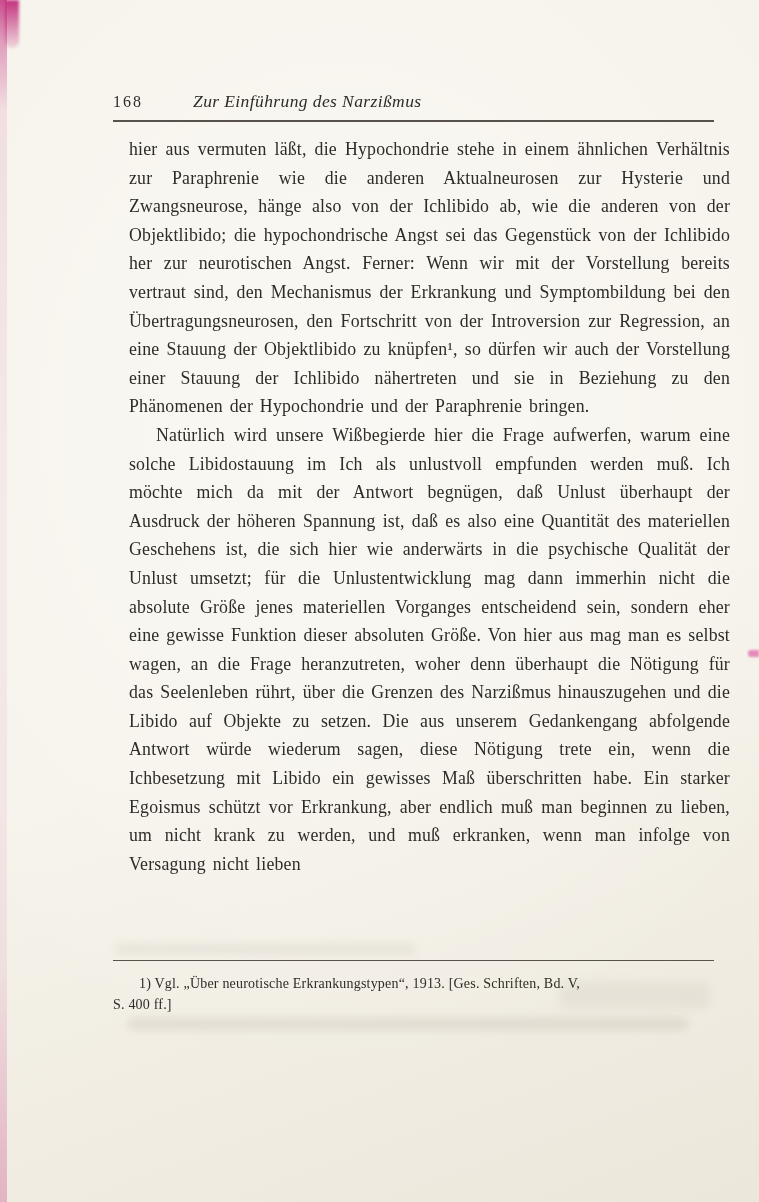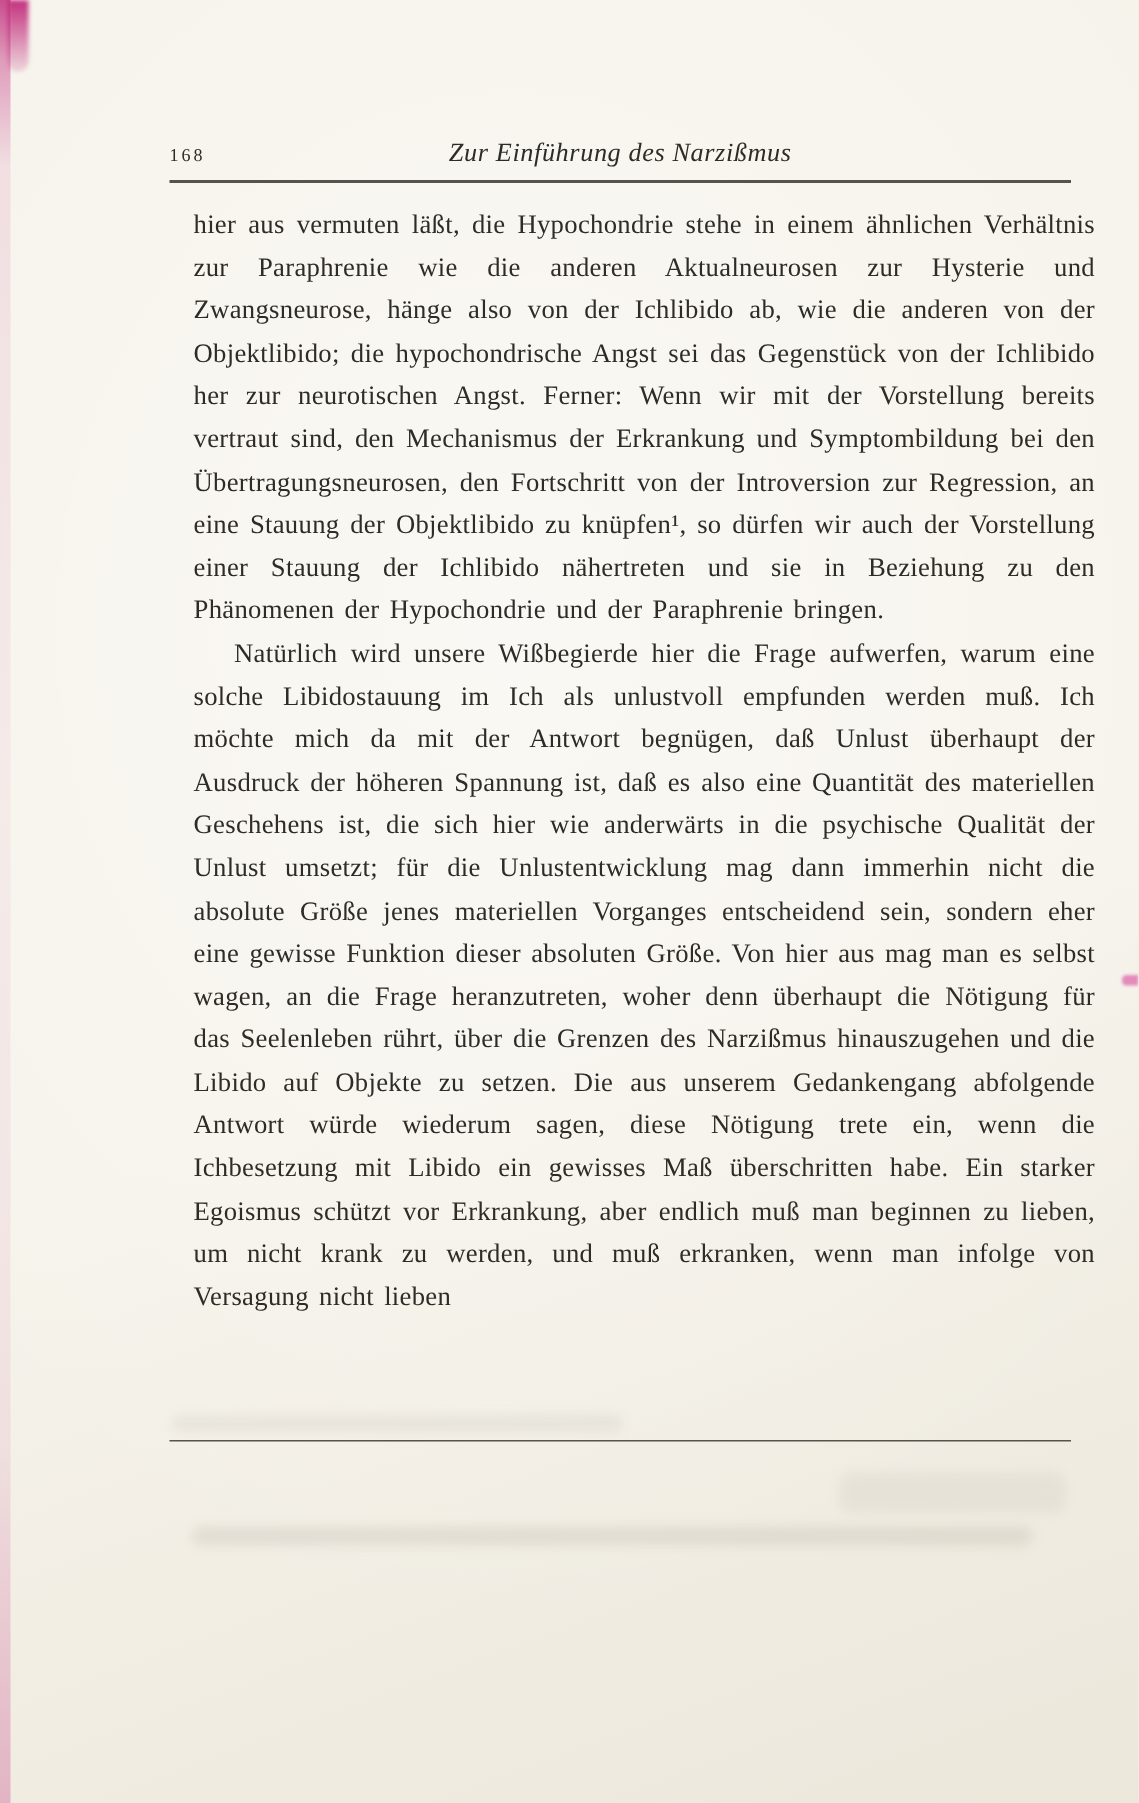--- a/index.html
+++ b/index.html
@@ -65,26 +65,25 @@
   
   .header {
     position: absolute;
     left: 113px; top: 91px;
     width: 601px;
     display: flex;
     align-items: baseline;
   }
   .page-number {
     min-width: 80px;
-    font-size: 12px;
+    font-size: 16px;
     letter-spacing: 2px;
   }
   .running-title {
     flex: 1;
-    text-align: center;
     font-style: italic;
     font-size: 17.5px;
     letter-spacing: 0.4px;
   }
   .header-balance { min-width: 80px; }
 
   .rule-header {
     position: absolute;
     left: 113px; top: 120px;
     width: 601px; height: 1.5px;
@@ -143,15 +142,17 @@
   </div>
   <div class="rule-header"></div>
 
   <div class="body">
     <p class="para">hier aus vermuten läßt, die Hypochondrie stehe in einem ähnlichen Verhältnis zur Paraphrenie wie die anderen Aktualneurosen zur Hysterie und Zwangsneurose, hänge also von der Ichlibido ab, wie die anderen von der Objektlibido; die hypochondrische Angst sei das Gegenstück von der Ichlibido her zur neurotischen Angst. Ferner: Wenn wir mit der Vorstellung bereits vertraut sind, den Mechanismus der Erkrankung und Symptombildung bei den Übertragungsneurosen, den Fortschritt von der Introversion zur Regression, an eine Stauung der Objektlibido zu knüpfen¹, so dürfen wir auch der Vorstellung einer Stauung der Ichlibido nähertreten und sie in Beziehung zu den Phänomenen der Hypochondrie und der Paraphrenie bringen.</p>
     <p class="para indent">Natürlich wird unsere Wißbegierde hier die Frage aufwerfen, warum eine solche Libidostauung im Ich als unlustvoll empfunden werden muß. Ich möchte mich da mit der Antwort begnügen, daß Unlust überhaupt der Ausdruck der höheren Spannung ist, daß es also eine Quantität des materiellen Geschehens ist, die sich hier wie anderwärts in die psychische Qualität der Unlust umsetzt; für die Unlustentwicklung mag dann immerhin nicht die absolute Größe jenes materiellen Vorganges entscheidend sein, sondern eher eine gewisse Funktion dieser absoluten Größe. Von hier aus mag man es selbst wagen, an die Frage heranzutreten, woher denn überhaupt die Nötigung für das Seelenleben rührt, über die Grenzen des Narzißmus hinauszugehen und die Libido auf Objekte zu setzen. Die aus unserem Gedankengang abfolgende Antwort würde wiederum sagen, diese Nötigung trete ein, wenn die Ichbesetzung mit Libido ein gewisses Maß überschritten habe. Ein starker Egoismus schützt vor Erkrankung, aber endlich muß man beginnen zu lieben, um nicht krank zu werden, und muß erkranken, wenn man infolge von Versagung nicht lieben</p>
   </div>
 
   <div class="footnote-area">
     <div class="rule-footnote"></div>
+    <p class="fn-line fn-first">1) Vgl. „Über neurotische Erkrankungstypen“, 1913. [Ges. Schriften, Bd. V,</p>
+    <p class="fn-line">S. 400 ff.]</p>
   </div>
 
 </div>
 
 </body></html>

